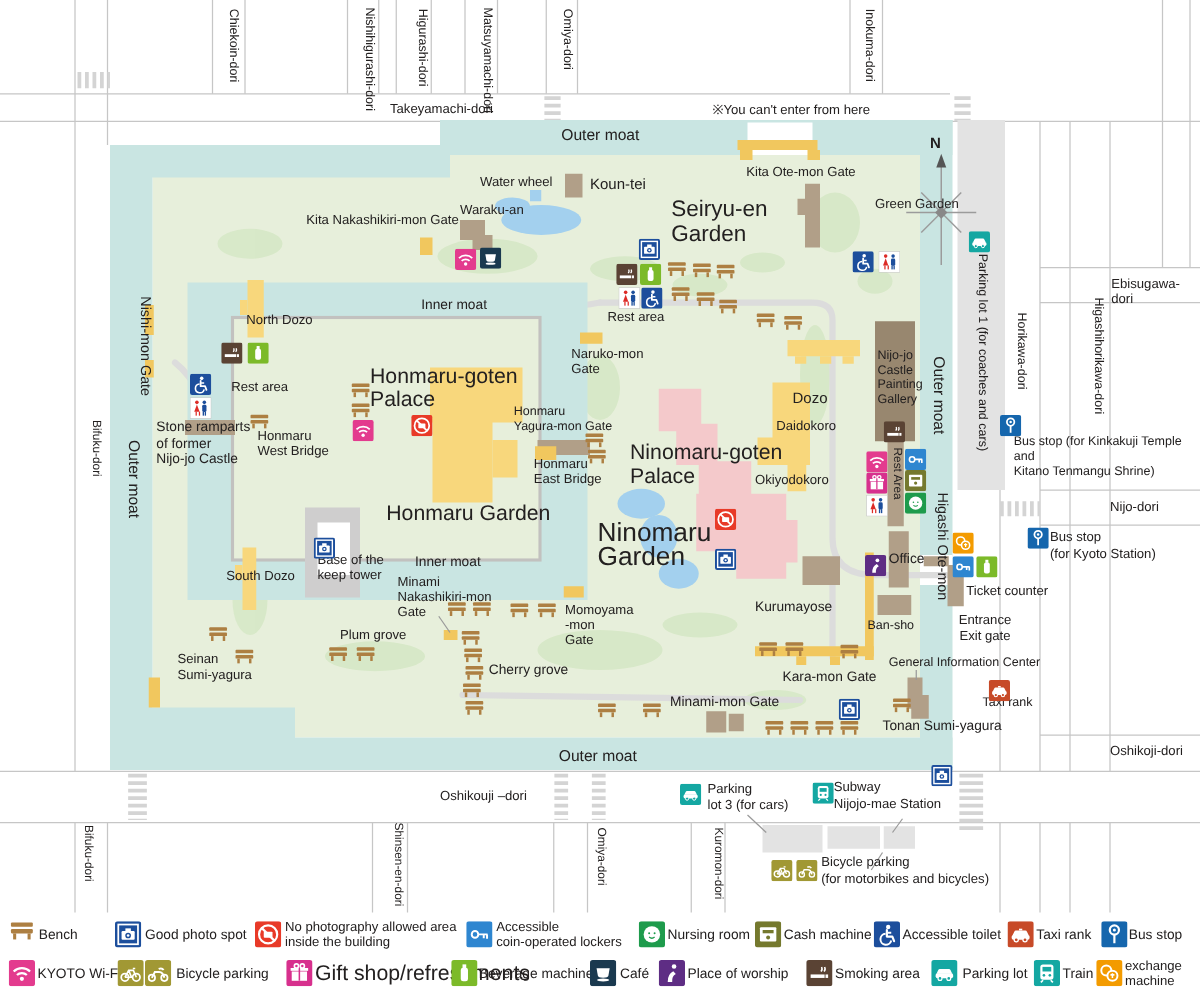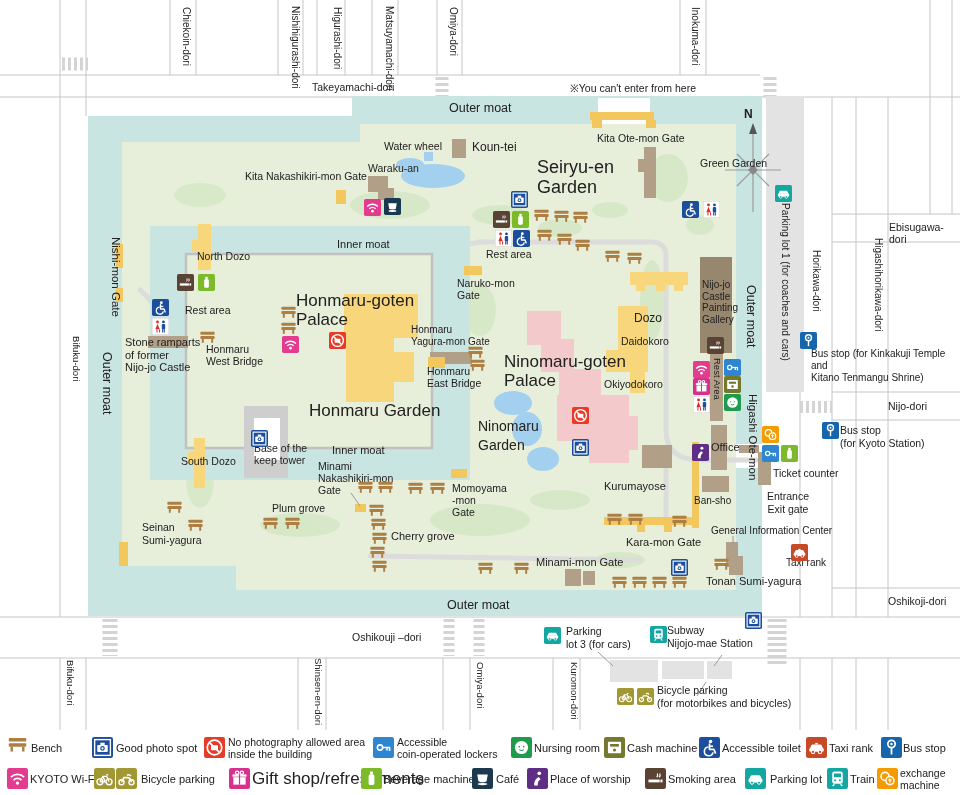--- a/index.html
+++ b/index.html
@@ -288,21 +288,21 @@
 Gate</div>
       <div class="lbl" style="left: 272px; top: 502px; font-size: 10.5px;">Plum grove</div>
       <div class="lbl" style="left: 142px; top: 521px; font-size: 10.5px; line-height: 12.5px;">Seinan
 Sumi-yagura</div>
       <div class="lbl" style="left: 391px; top: 530px; font-size: 11px;">Cherry grove</div>
       <div class="lbl" style="left: 452px; top: 482px; font-size: 10.5px; line-height: 12px;">Momoyama
 -mon
 Gate</div>
       <div class="lbl" style="left: 504px; top: 352px; font-size: 17px; line-height: 19px;">Ninomaru-goten
 Palace</div>
-      <div class="lbl" style="left: 478px; top: 417px; font-size: 14px; line-height: 19px;">Ninomaru
+      <div class="lbl" style="left: 478px; top: 417px; font-size: 21px; line-height: 19px;">Ninomaru
 Garden</div>
       <div class="lbl" style="left: 621px; top: 335px; font-size: 10.5px;">Daidokoro</div>
       <div class="lbl" style="left: 604px; top: 378px; font-size: 10.5px;">Okiyodokoro</div>
       <div class="lbl" style="left: 634px; top: 276px; font-size: 12px; margin-top: 36px;">Dozo</div>
       <div class="lbl" style="left: 702px; top: 279px; font-size: 10px; line-height: 11.5px;">Nijo-jo
 Castle
 Painting
 Gallery</div>
       <div class="lbl vert" style="left: 722px; top: 358px; font-size: 9.5px;">Rest Area</div>
       <div class="lbl" style="left: 711px; top: 441px; font-size: 11px;">Office</div>

